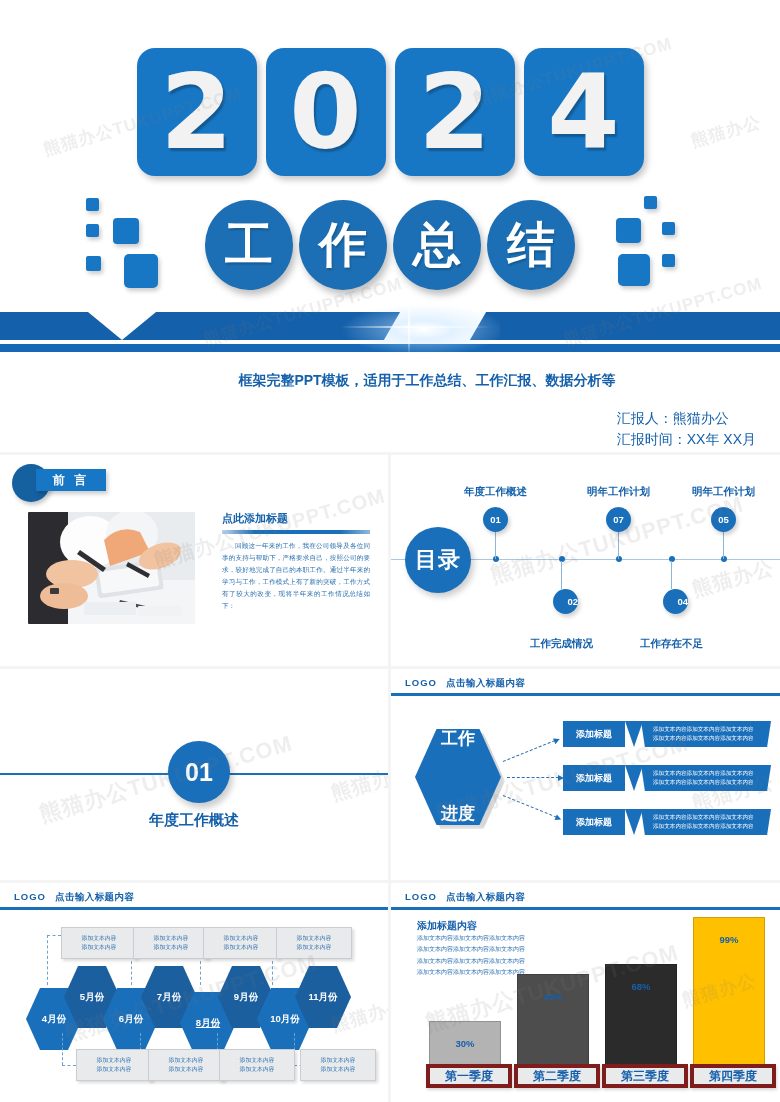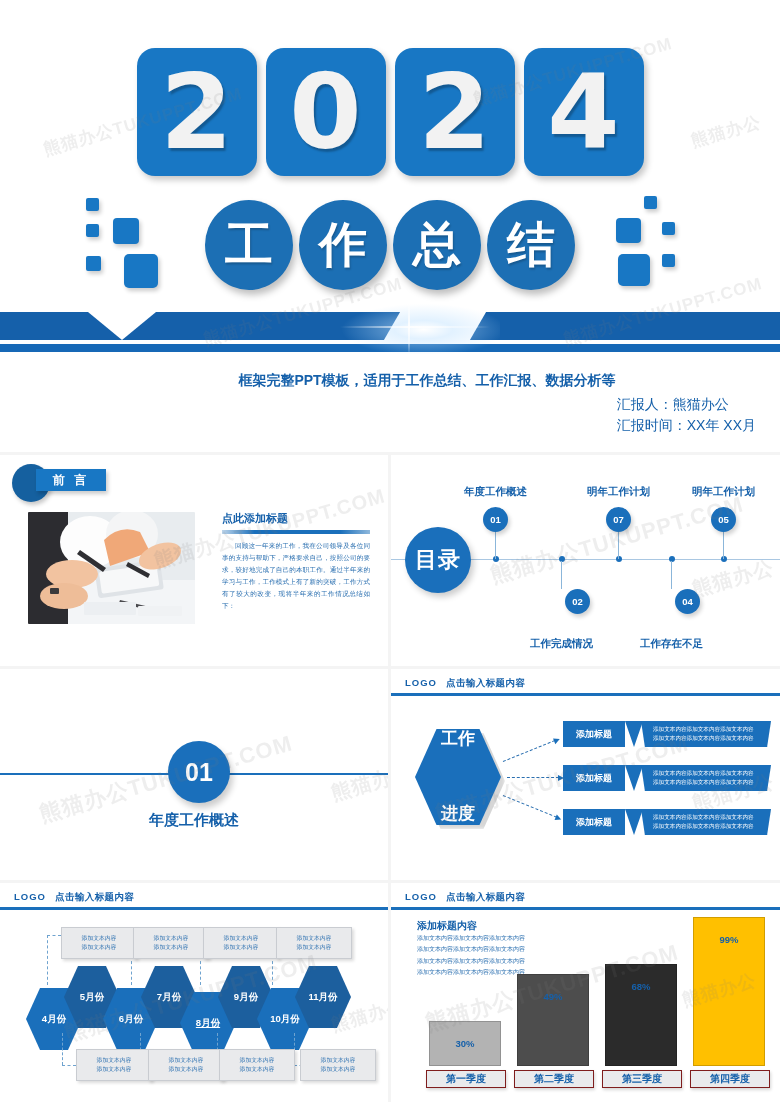--- a/index.html
+++ b/index.html
@@ -36,21 +36,21 @@
   .sparkle{position:absolute;left:330px;top:300px;width:170px;height:54px;
       background:radial-gradient(ellipse at 55% 55%, rgba(255,255,255,.95) 0%, rgba(190,225,255,.45) 22%, rgba(255,255,255,0) 62%);
       pointer-events:none;}
   .sparkle:after{content:"";position:absolute;left:78px;top:-4px;width:2px;height:60px;
       background:linear-gradient(to bottom,rgba(255,255,255,0),rgba(255,255,255,.9),rgba(255,255,255,0));}
   .sparkle:before{content:"";position:absolute;left:10px;top:26px;width:150px;height:2px;
       background:linear-gradient(to right,rgba(255,255,255,0),rgba(255,255,255,.85),rgba(255,255,255,0));}
 
   .subtitle{position:absolute;left:0;top:372px;width:780px;text-align:center;
        font-size:14px;font-weight:bold;color:#1560aa;padding-left:37px;}
-  .reporter{position:absolute;right:24px;top:394px;text-align:left;
+  .reporter{position:absolute;right:24px;top:408px;text-align:left;
        font-size:14px;color:#1560aa;line-height:1.5;margin-left:28px;}
 
   
   .slide{position:absolute;background:#ffffff;overflow:hidden;}
   .s-tl{left:0;top:455px;width:388px;height:211px;}
   .s-tr{left:391px;top:455px;width:389px;height:211px;}
   .s-ml{left:0;top:669px;width:388px;height:211px;}
   .s-mr{left:391px;top:669px;width:389px;height:211px;}
   .s-bl{left:0;top:883px;width:388px;height:219px;}
   .s-br{left:391px;top:883px;width:389px;height:219px;}
@@ -87,21 +87,21 @@
   .node .stem{position:absolute;left:12px;width:1.4px;background:#8bb6da;}
   .node .circ{position:absolute;width:25px;height:25px;border-radius:50%;background:#1a6fbb;
       box-shadow:2px 3px 4px rgba(0,0,0,.18);display:flex;align-items:center;justify-content:center;}
   .node .circ b{color:#fff;font-size:9.5px;font-weight:bold;}
   .node .cap{position:absolute;white-space:nowrap;font-size:10.5px;font-weight:bold;color:#1560aa;
       transform:translateX(-50%);left:12.5px;}
   .node.up .stem{top:-28px;height:28px;}
   .node.up .circ{top:-52px;left:0;}
   .node.up .cap{top:-74px;}
   .node.dn .stem{top:2px;height:28px;}
-  .node.dn .circ{top:30px;left:16px;}
+  .node.dn .circ{top:30px;left:4px;justify-content:flex-end;}
   .node.dn .cap{top:60px;margin-top:18px;}
 
   
   .sec-line{position:absolute;left:0;top:104px;width:388px;height:2.2px;background:#1a6fbb;}
   .sec-circle{position:absolute;left:168px;top:72px;width:62px;height:62px;border-radius:50%;
       background:#1a6fbb;box-shadow:3px 5px 6px rgba(0,0,0,.2);
       display:flex;align-items:center;justify-content:center;}
   .sec-circle span{color:#fff;font-size:25px;font-weight:bold;}
   .sec-cap{position:absolute;left:0;top:142px;width:388px;text-align:center;
       font-size:15px;font-weight:bold;color:#1560aa;}
@@ -141,23 +141,23 @@
 
   
   .bc-title{position:absolute;left:26px;top:36px;font-size:10px;font-weight:bold;color:#1560aa;}
   .bc-lines{position:absolute;left:26px;top:52px;}
   .bc-lines p{margin:0 0 3.5px 0;font-size:6px;color:#2a6fb0;line-height:1.3;}
   .bar{position:absolute;bottom:36px;width:72px;border:1px solid rgba(0,0,0,.18);
       box-sizing:border-box;}
   .bar .pct{position:absolute;left:0;width:100%;text-align:center;top:16px;
       font-size:9.5px;font-weight:bold;color:#1560aa;}
   .bar-lbl{position:absolute;bottom:14px;width:78px;height:16px;background:#e9eaec;
-      border:1px solid #7f1d1d;box-shadow:1px 2px 3px rgba(0,0,0,.16);
+      border:4px solid #7f1d1d;box-shadow:1px 2px 3px rgba(0,0,0,.16);
       display:flex;align-items:center;justify-content:center;
-      font-size:10px;font-weight:bold;color:#1560aa;}
+      font-size:12px;font-weight:bold;color:#1560aa;}
 
   
   .wm{position:absolute;color:rgba(120,120,120,.13);font-size:17px;font-weight:bold;
       transform:rotate(-16deg);white-space:nowrap;pointer-events:none;letter-spacing:1px;}
 </style>
 </head>
 <body>
 
 <div class="page">
 

